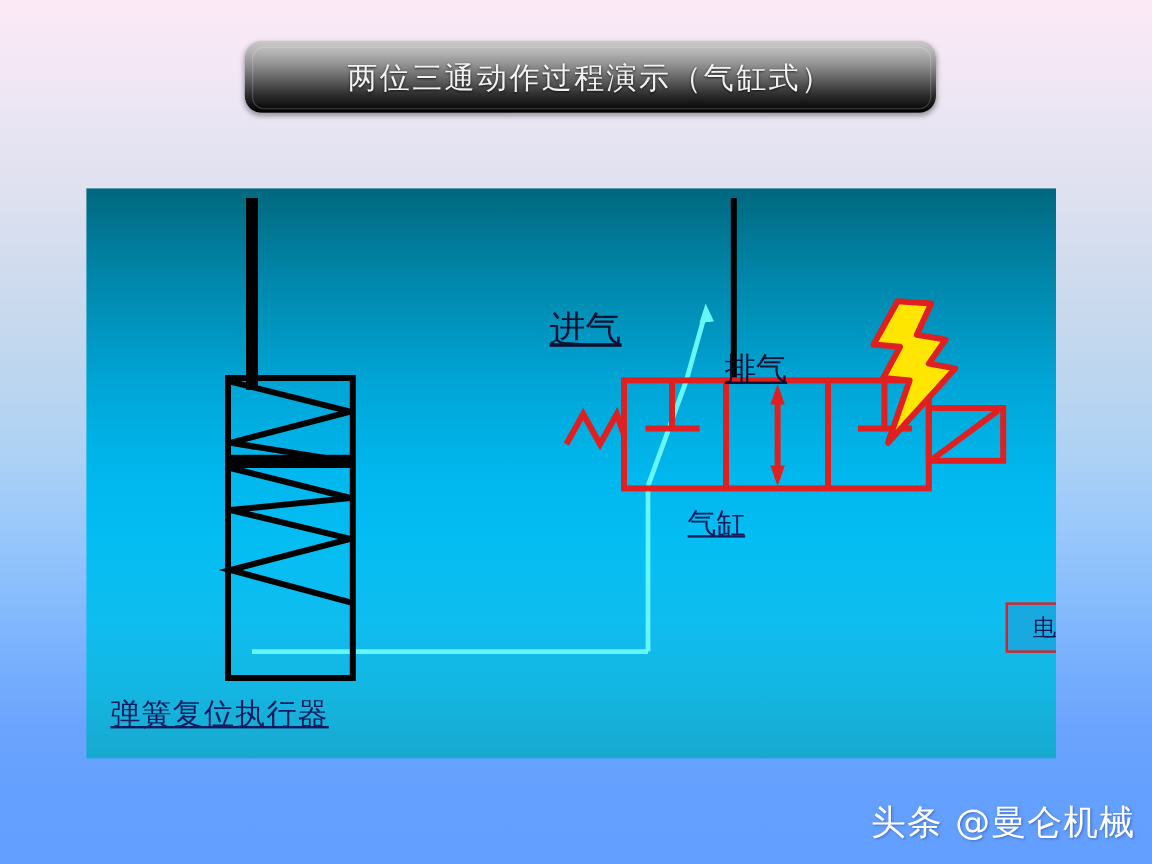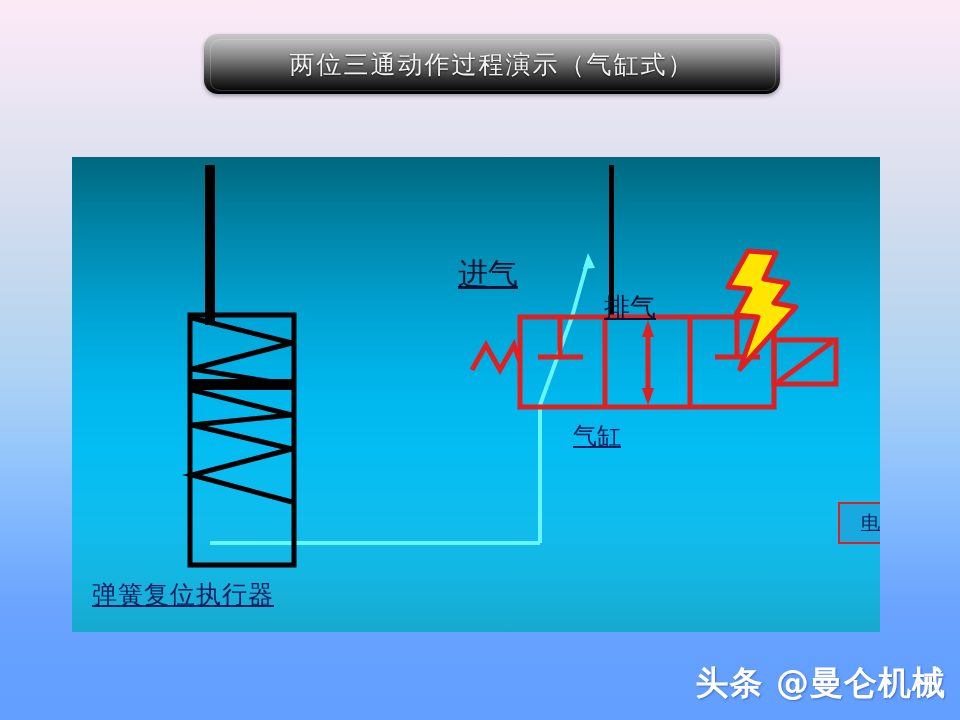--- a/index.html
+++ b/index.html
@@ -78,21 +78,21 @@
   
   .caption{
     position:absolute;left:0;top:638px;width:960px;text-align:center;
     font-family:"DejaVu Serif","Liberation Serif",serif;
     font-size:28px;color:#000;letter-spacing:2px;
   }
 
   
   .watermark{
     position:absolute;right:14px;bottom:14px;
-    font-size:33px;font-weight:bold;color:#ffffff;
+    font-size:29px;font-weight:normal;color:#ffffff;
     letter-spacing:1px;white-space:nowrap;
     text-shadow:1px 1px 2px rgba(40,70,150,.55);
   }
 </style>
 </head>
 <body>
 
 <div class="stage">
 
   <div class="title-wrap">

